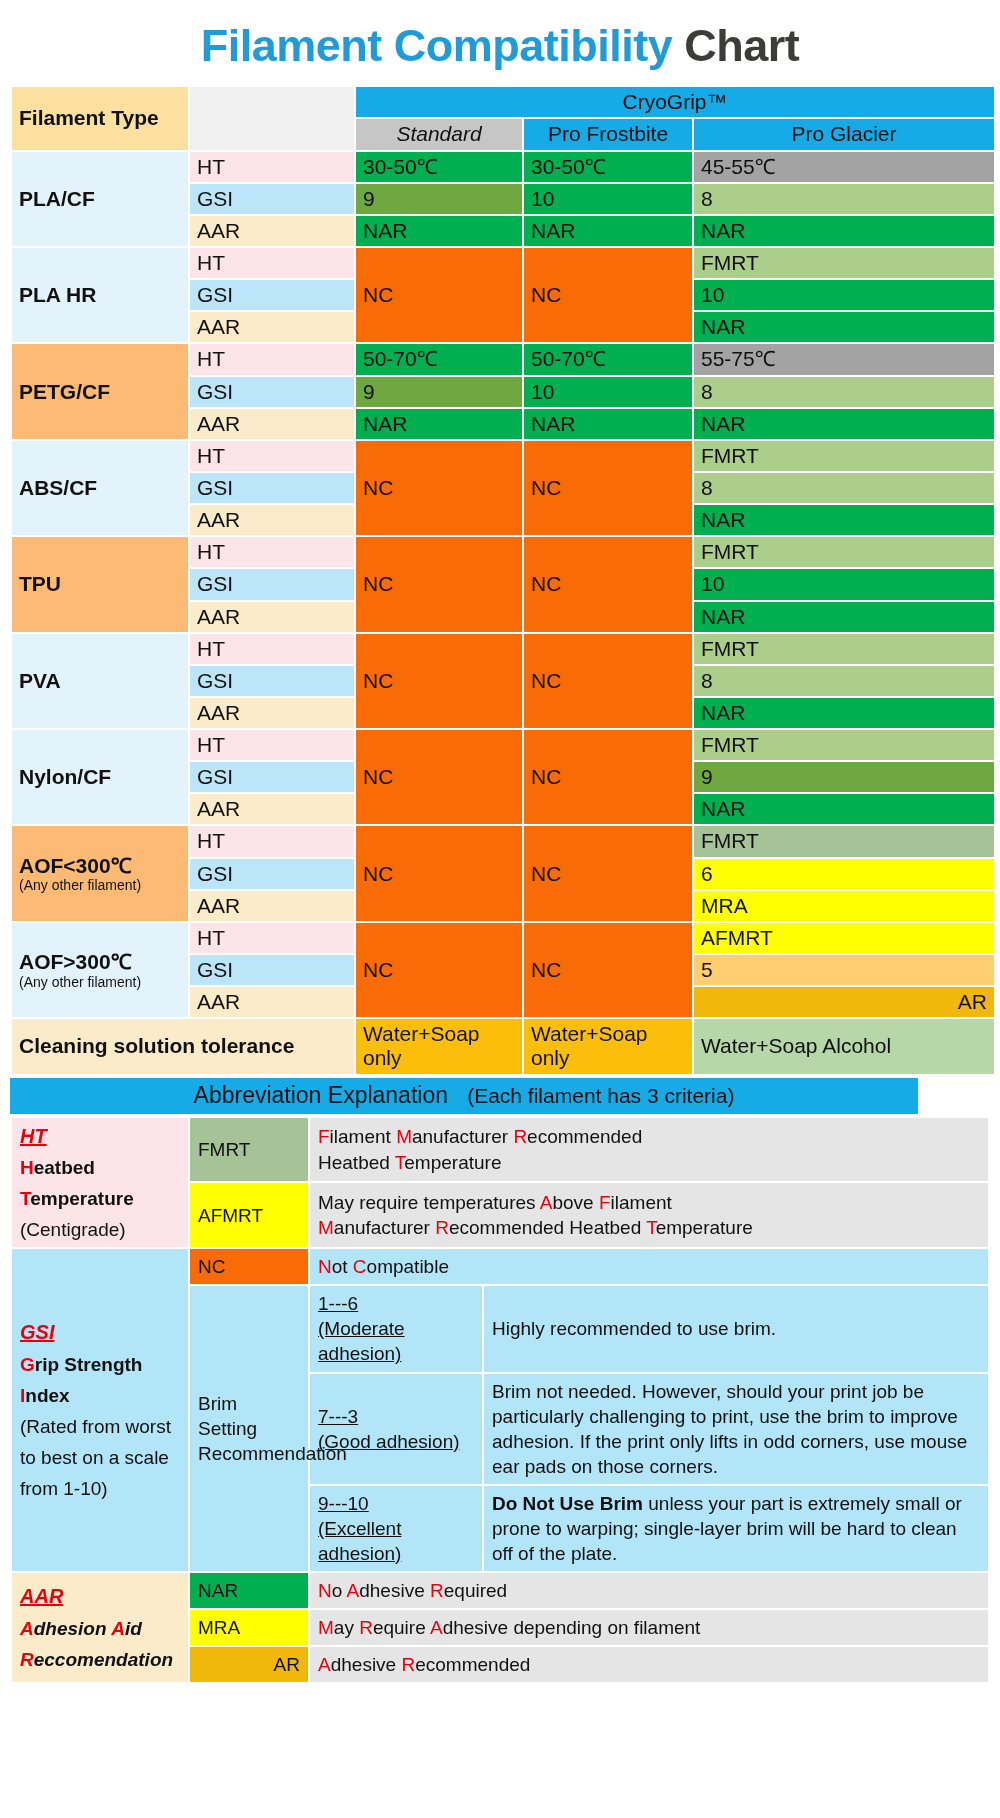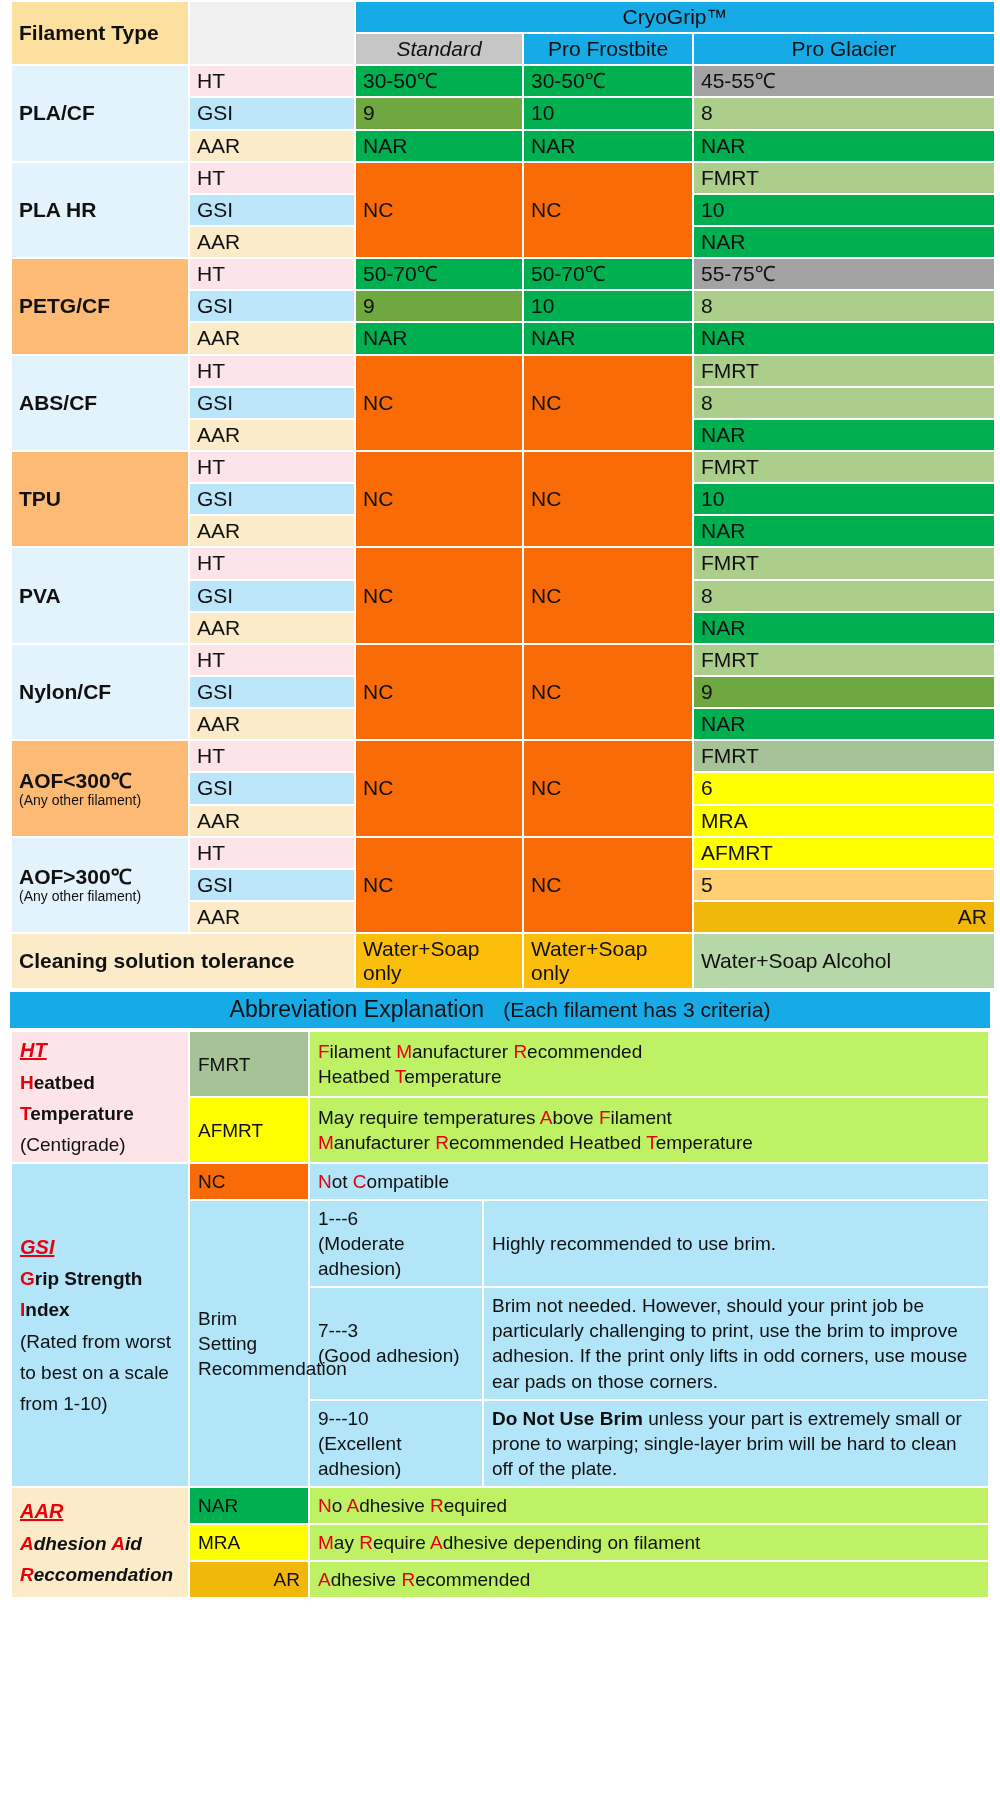--- a/index.html
+++ b/index.html
@@ -109,21 +109,21 @@
   .clean-lbl {
     background: #FCEBC8;
     font-weight: bold;
     font-size: 24px;
     vertical-align: middle;
   }
   .clean-val { font-size: 21px; vertical-align: middle; line-height: 1.12; }
 
   
   .abbr-bar {
-    width: 980px;
+    width: 908px;
     margin: 2px 10px 2px 10px;
     background: #16AAE6;
     text-align: center;
     font-size: 23px;
     padding: 4px 0 5px 0;
     color: #111;
   }
   .abbr-bar .small { font-size: 21px; }
 
   .tbl2 {
@@ -148,31 +148,35 @@
   .cat-ht  { background: #FCE4E8; vertical-align: middle; }
   .cat-gsi { background: #B3E5F8; vertical-align: middle; }
   .cat-aar { background: #FCEBC8; vertical-align: middle; }
   .cat-hdr { font-style: italic; font-weight: bold; color: #E8000D; text-decoration: underline; font-size: 20px; display:block; margin-bottom:6px;}
   .cat-line { display: block; font-size: 19px; margin-bottom: 6px; color:#111; }
   .cat-line.b { font-weight: bold; }
   .cat-line.it { font-style: italic; font-weight: bold; }
   .cat-line:last-child { margin-bottom: 0; }
   .rd { color: #E8000D; }
 
-  .desc-light { background: #bef264; }
+  .desc-light { background: #e5e5e5; }
   .desc-blue  { background: #B3E5F8; }
   .brim-lbl   { background: #B3E5F8; vertical-align: middle; }
-  .rng-cell   { background: #B3E5F8; vertical-align: top; }
+  .rng-cell   { background: #B3E5F8; vertical-align: top; text-decoration: underline; }
   .bold { font-weight: bold; }
 </style>
 </head>
 <body>
 
 <div class="page">
 
+  <div class="title">
+    <span class="t-blue">Filament Compatibility</span>
+    <span class="t-dark">Chart</span>
+  </div>
 
   <table class="tbl">
     <colgroup>
       <col class="c-type">
         <col class="c-crit">
         <col class="c-std">
         <col class="c-pfb">
         <col class="c-pgl">
     </colgroup>
     <tbody>

